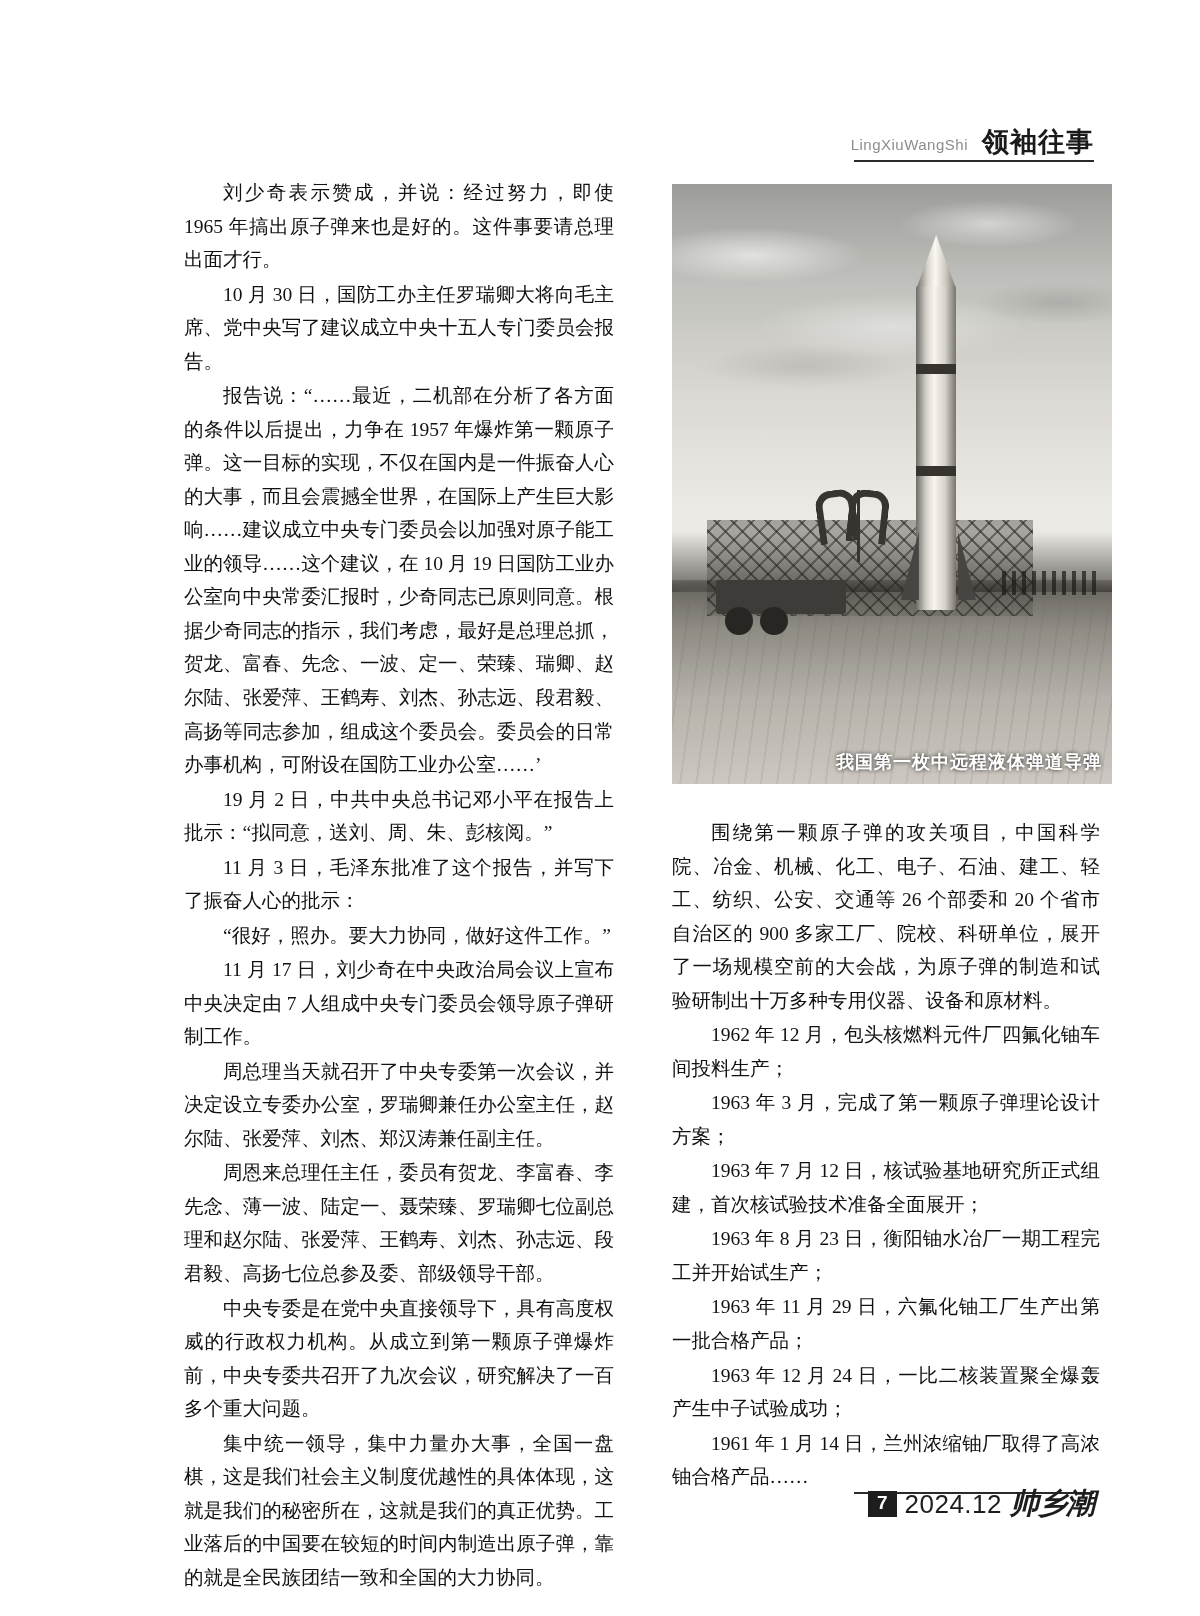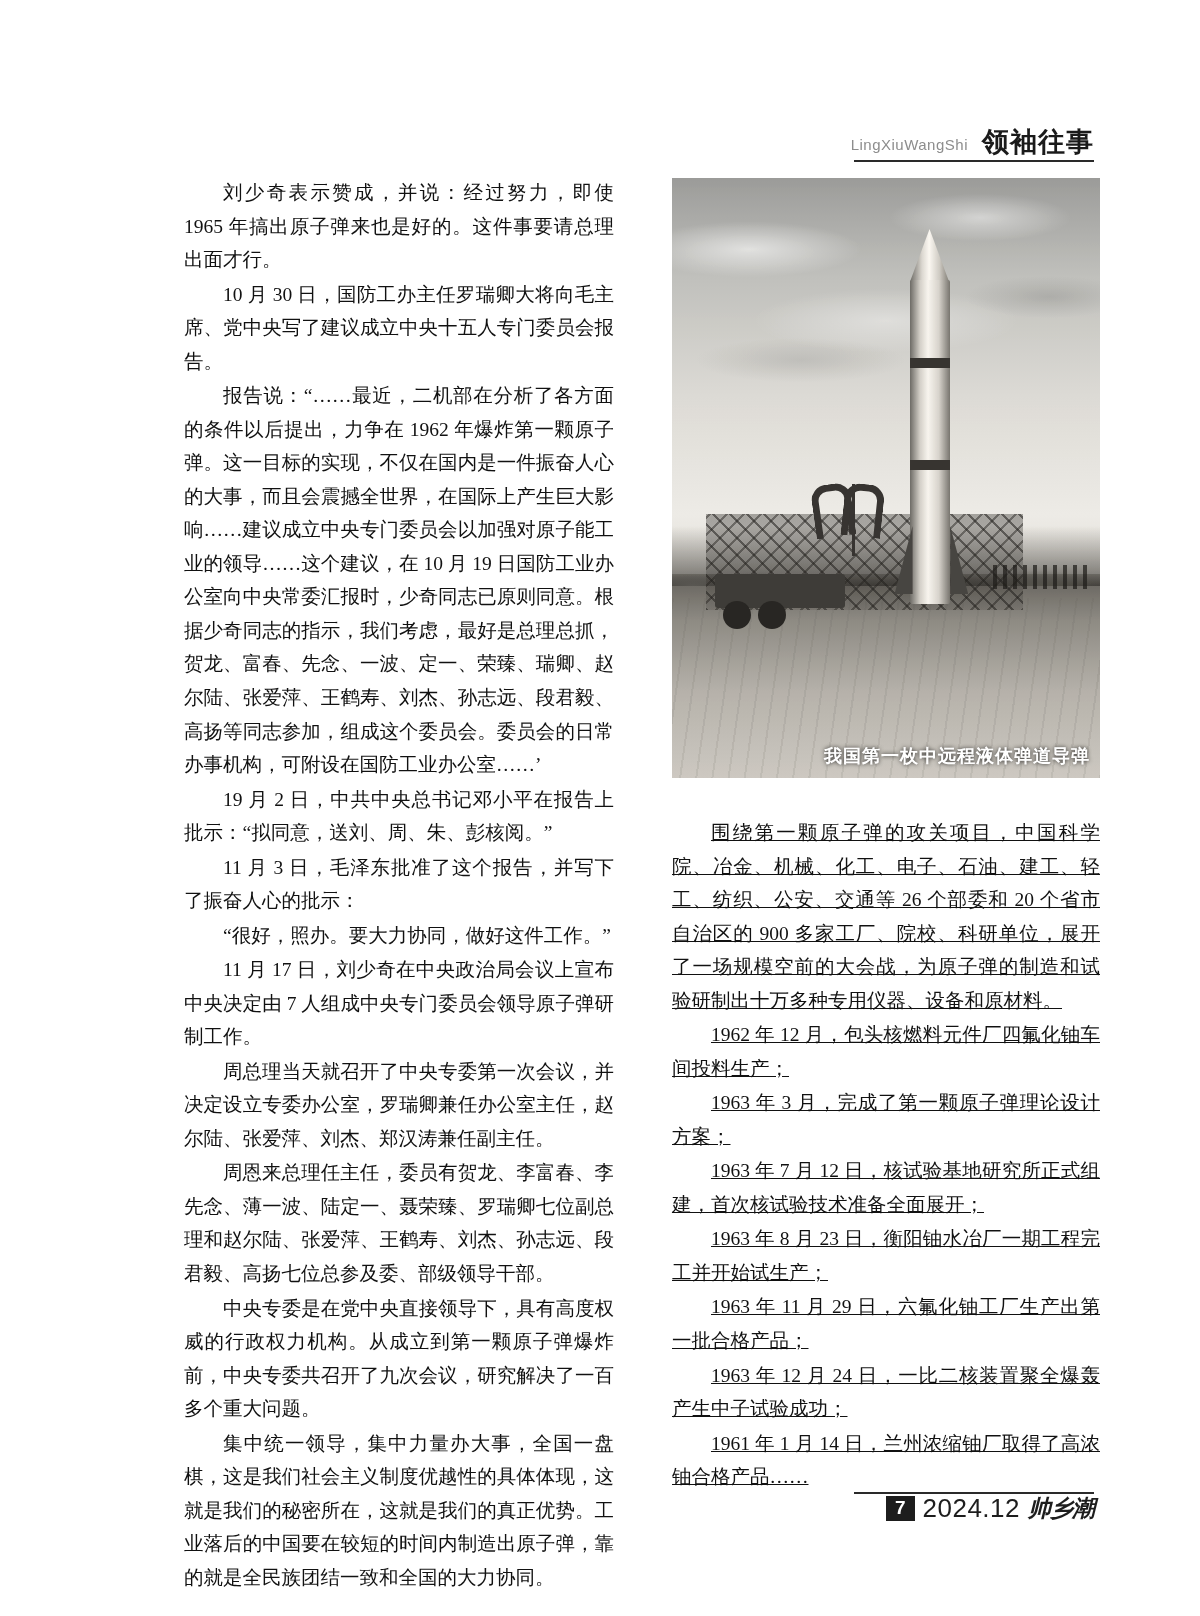--- a/index.html
+++ b/index.html
@@ -68,46 +68,46 @@
     text-justify: inter-ideograph;
     color: #111;
   }
   .col-left {
     left: 140px;
     width: 430px;
   }
   .col-right {
     left: 628px;
     width: 428px;
-    text-decoration: underline;
   }
   .col p {
     margin: 0 0 1px 0;
     text-indent: 2em;
   }
 
   
   .figure {
     position: absolute;
     left: 628px;
     top: 176px;
     width: 428px;
     height: 600px;
   }
   .figure-photo {
     position: absolute;
-    left: 0; top: 2px;
+    left: 0; top: 8px;
     width: 428px;
     height: 600px;
     background:
       
       linear-gradient(to bottom, rgba(0,0,0,0) 0%, rgba(0,0,0,0) 100%),
       linear-gradient(to bottom, #dedad4 0%, #d2cec7 40%, #b8b4ad 63%, #8e8a84 70%, #7b7771 100%);
       filter: contrast(1.05);
       overflow: hidden;
+      padding-left: 12px;
   }
   
   .sky {
     position: absolute;
     left: 0; top: 0; width: 100%; height: 66%;
     background: linear-gradient(to bottom, #9a9a98 0%, #bdbdb9 25%, #d8d6d1 55%, #e8e6e1 85%, #dcd9d3 100%);
   }
   .clouds {
     position: absolute;
     left: 0; top: 0; width: 100%; height: 66%;
@@ -271,21 +271,21 @@
   .issue-date {
     font-family: "Liberation Sans", sans-serif;
     font-size: 26px;
     color: #1d1d1d;
     letter-spacing: 0.5px;
   }
   .logo-cn {
     font-family: "DejaVu Sans", sans-serif;
     font-weight: bold;
     font-style: italic;
-    font-size: 23px;
+    font-size: 29px;
     color: #1d1d1d;
     letter-spacing: -1px;
   }
   .footer-rule {
     position: absolute;
     right: 150px;
     bottom: 122px;
     width: 240px;
     height: 2px;
     background: #2a2a2a;
@@ -323,21 +323,21 @@
       <div class="wheel1"></div>
       <div class="wheel2"></div>
       <div class="crowd"></div>
       <div class="figure-caption">我国第一枚中远程液体弹道导弹</div>
     </div>
   </div>
 
   <div class="col col-left">
     <p>刘少奇表示赞成，并说：经过努力，即使 1965 年搞出原子弹来也是好的。这件事要请总理出面才行。</p>
     <p>10 月 30 日，国防工办主任罗瑞卿大将向毛主席、党中央写了建议成立中央十五人专门委员会报告。</p>
-    <p>报告说：“……最近，二机部在分析了各方面的条件以后提出，力争在 1962 年爆炸第一颗原子弹。这一目标的实现，不仅在国内是一件振奋人心的大事，而且会震撼全世界，在国际上产生巨大影响……建议成立中央专门委员会以加强对原子能工业的领导……这个建议，在 10 月 19 日国防工业办公室向中央常委汇报时，少奇同志已原则同意。根据少奇同志的指示，我们考虑，最好是总理总抓，贺龙、富春、先念、一波、定一、荣臻、瑞卿、赵尔陆、张爱萍、王鹤寿、刘杰、孙志远、段君毅、高扬等同志参加，组成这个委员会。委员会的日常办事机构，可附设在国防工业办公室……’</p>
+    <p>报告说：“……最近，二机部在分析了各方面的条件以后提出，力争在 1957 年爆炸第一颗原子弹。这一目标的实现，不仅在国内是一件振奋人心的大事，而且会震撼全世界，在国际上产生巨大影响……建议成立中央专门委员会以加强对原子能工业的领导……这个建议，在 10 月 19 日国防工业办公室向中央常委汇报时，少奇同志已原则同意。根据少奇同志的指示，我们考虑，最好是总理总抓，贺龙、富春、先念、一波、定一、荣臻、瑞卿、赵尔陆、张爱萍、王鹤寿、刘杰、孙志远、段君毅、高扬等同志参加，组成这个委员会。委员会的日常办事机构，可附设在国防工业办公室……’</p>
     <p>19 月 2 日，中共中央总书记邓小平在报告上批示：“拟同意，送刘、周、朱、彭核阅。”</p>
     <p>11 月 3 日，毛泽东批准了这个报告，并写下了振奋人心的批示：</p>
     <p>“很好，照办。要大力协同，做好这件工作。”</p>
     <p>11 月 17 日，刘少奇在中央政治局会议上宣布中央决定由 7 人组成中央专门委员会领导原子弹研制工作。</p>
     <p>周总理当天就召开了中央专委第一次会议，并决定设立专委办公室，罗瑞卿兼任办公室主任，赵尔陆、张爱萍、刘杰、郑汉涛兼任副主任。</p>
     <p>周恩来总理任主任，委员有贺龙、李富春、李先念、薄一波、陆定一、聂荣臻、罗瑞卿七位副总理和赵尔陆、张爱萍、王鹤寿、刘杰、孙志远、段君毅、高扬七位总参及委、部级领导干部。</p>
     <p>中央专委是在党中央直接领导下，具有高度权威的行政权力机构。从成立到第一颗原子弹爆炸前，中央专委共召开了九次会议，研究解决了一百多个重大问题。</p>
     <p>集中统一领导，集中力量办大事，全国一盘棋，这是我们社会主义制度优越性的具体体现，这就是我们的秘密所在，这就是我们的真正优势。工业落后的中国要在较短的时间内制造出原子弹，靠的就是全民族团结一致和全国的大力协同。</p>
   </div>
 

